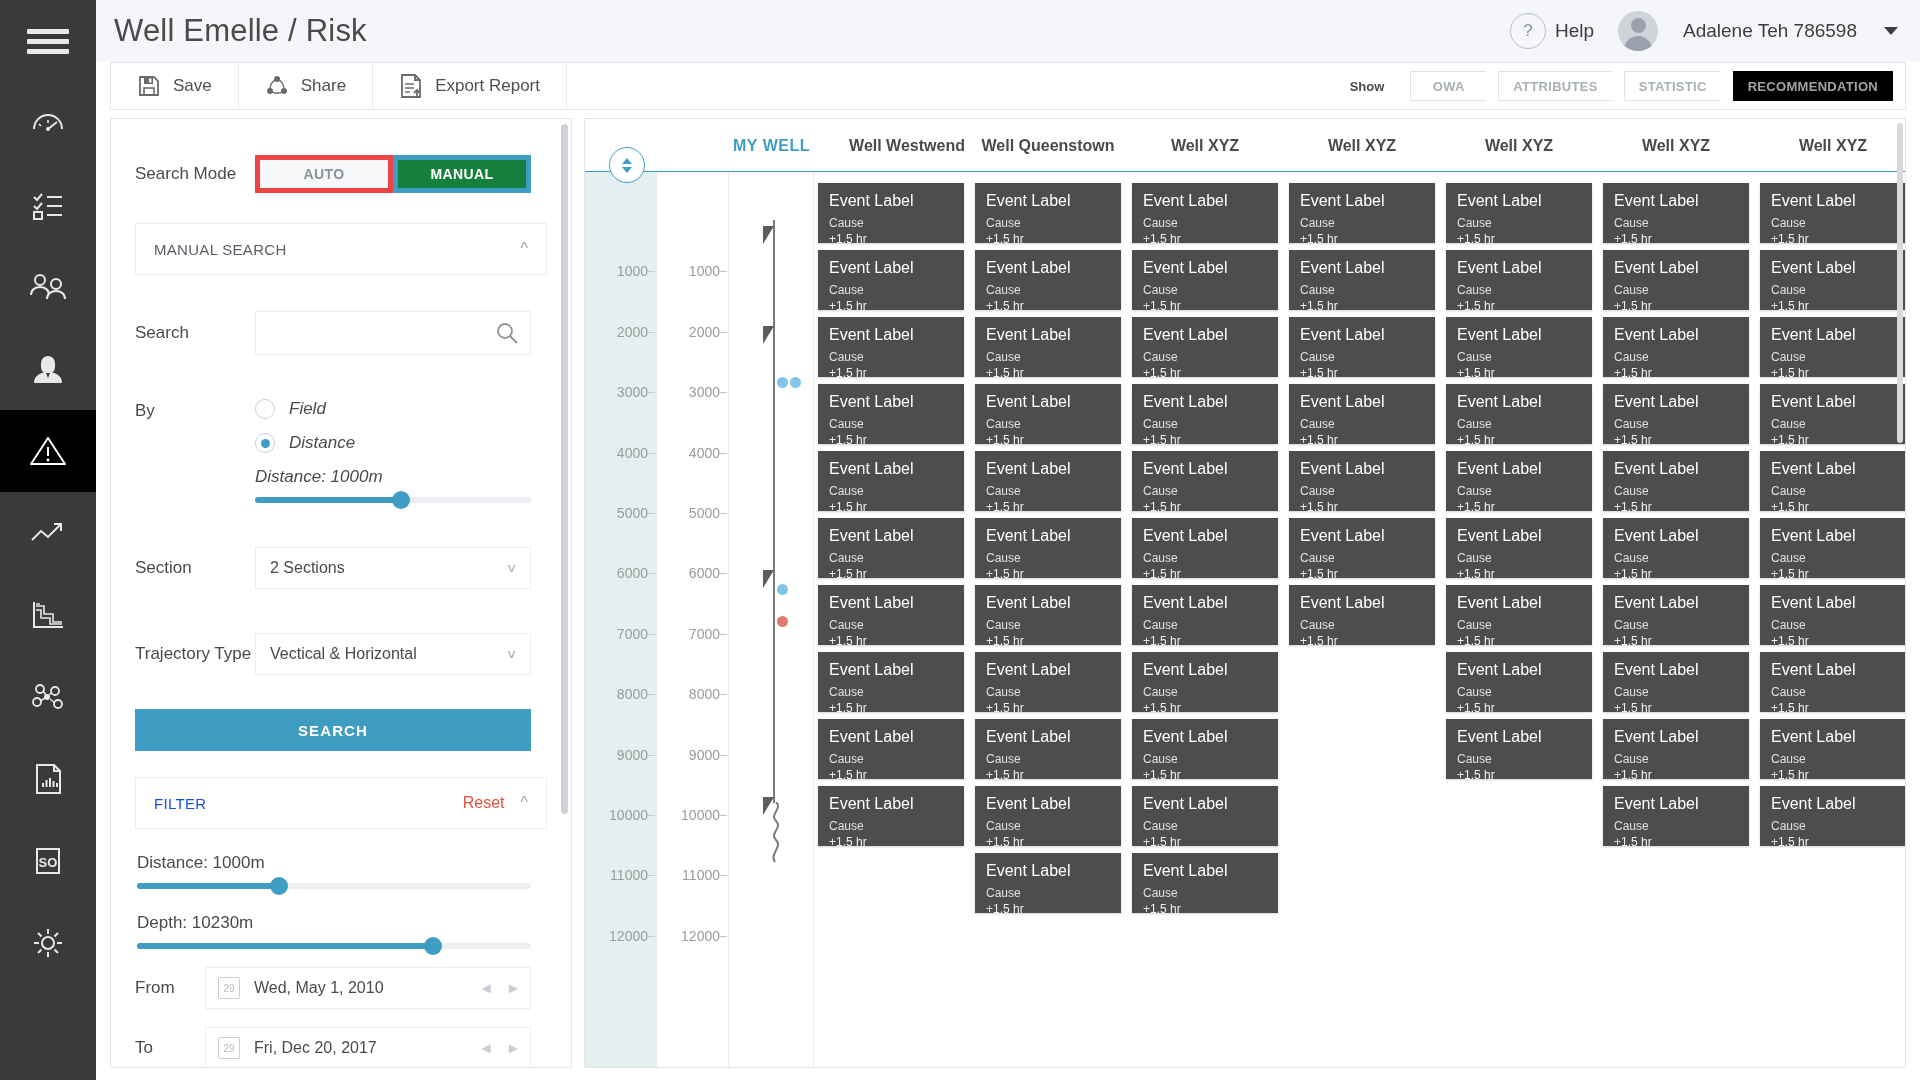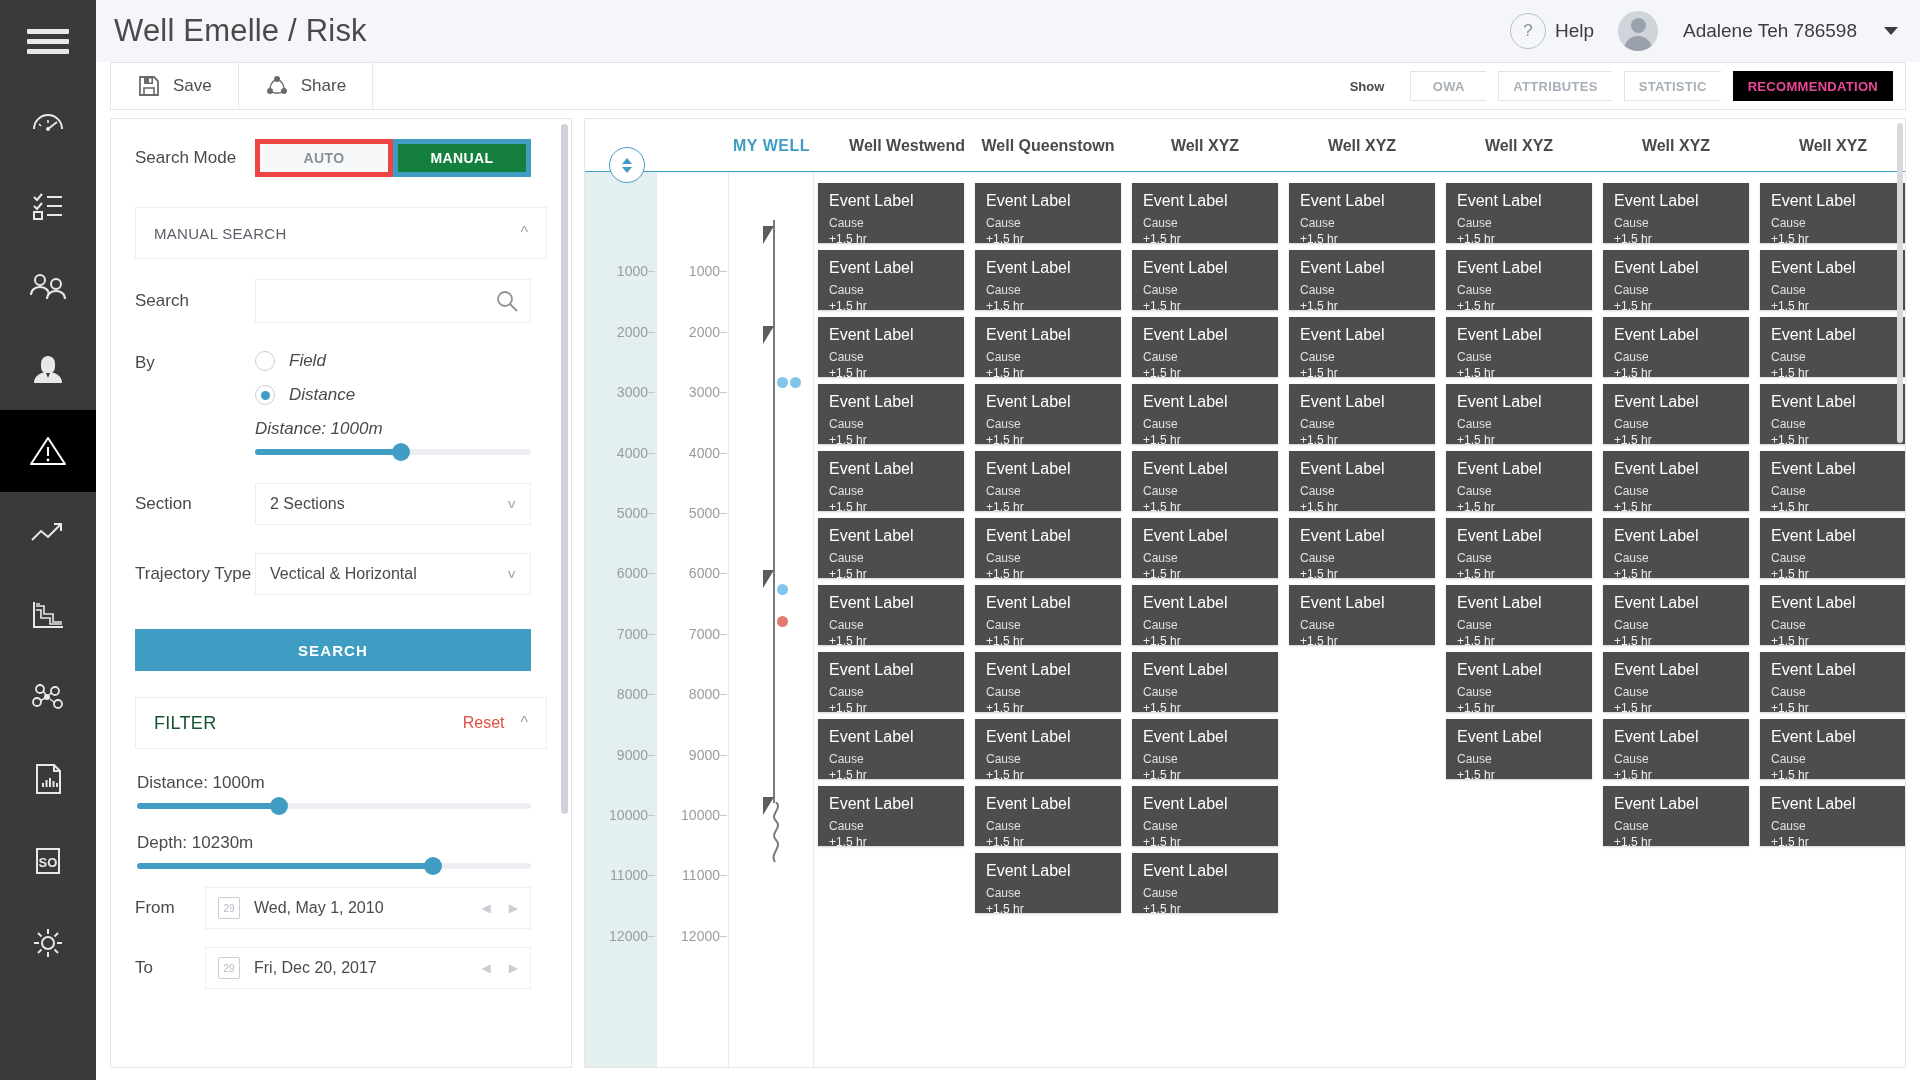--- a/index.html
+++ b/index.html
@@ -83,33 +83,33 @@
   }
   .show-lbl{ font-size:13px; font-weight:bold; color:#4a4a4a; margin-right:14px; }
   .seg{
     height:30px; min-width:76px; padding:0 14px;
     display:flex;align-items:center;justify-content:center;
     border:1px solid #e0e3e8; border-right:none;
     font-size:13px; font-weight:bold; color:#a9afb9; background:#fff; cursor:pointer;
     letter-spacing:0.3px;
   }
   .seg:last-child{ border-right:1px solid #e0e3e8; }
-  .seg.active{ background:#000; color:#ec4899; border-color:#000; }
+  .seg.active{ background:#000; color:#a3a3a3; border-color:#000; }
 
   
   #panel{
     position:absolute; left:110px; top:118px; width:462px; height:950px;
     background:#fff; border:1px solid #e2e5ea; overflow:hidden;
   }
   .panel-head{
     display:flex; align-items:center; padding:22px 24px 4px 18px;
   }
   .panel-title{ font-size:17px; font-weight:bold; color:#3e3e3e; letter-spacing:0.4px; }
   .chev-left{ margin-left:auto; color:#9aa0a8; font-size:19px; cursor:pointer; }
-  .row{ display:flex; align-items:center; padding:0 40px 8px 24px; margin-top:20px; }
+  .row{ display:flex; align-items:center; padding:0 40px 8px 24px; margin-top:36px; }
   .row .lab{ width:120px; font-size:17px; color:#4a4a4a; }
   .seg2-wrap{ display:flex; flex:1; }
   .seg2{
     flex:1; height:38px; display:flex;align-items:center;justify-content:center;
     font-size:14px; font-weight:bold; letter-spacing:.4px;
     border:5px solid #ef4444; background:#f7f8f9; color:#8b9098; cursor:pointer;
   }
   .seg2.active{ background:#15803d; color:#fff; border-color:#3f9dc4; }
   .accordion{
     margin:22px 24px 0 24px; border:1px solid #eceef1; height:52px;
@@ -149,21 +149,21 @@
   .sel .cd{ margin-left:auto; color:#9aa0a8; font-size:15px; }
   .searchbtn{
     margin:26px 40px 0 24px; height:42px; background:#3f9dc4; color:#fff;
     display:flex;align-items:center;justify-content:center;
     font-size:15px;font-weight:bold;letter-spacing:1.1px; cursor:pointer;
   }
   .filter-head{
     margin:26px 24px 0 24px; border:1px solid #eceef1; height:52px;
     display:flex;align-items:center;padding:0 18px;
   }
-  .filter-head .t{ font-size:18px; color:#14532d; letter-spacing:.3px; }
+  .filter-head .t{ font-size:15px; color:#1d4ed8; letter-spacing:.3px; }
   .filter-head .rst{ margin-left:auto; font-size:16px; color:#e0503f; cursor:pointer; margin-right:16px; }
   .filter-head .c{ color:#9aa0a8; font-size:16px; cursor:pointer;}
   .fblock{ padding:0 40px 0 26px; margin-top:24px; }
   .date-row{ display:flex; align-items:center; padding:0 40px 0 24px; margin-top:18px; }
   .date-row .lab{ width:70px; font-size:17px; color:#4a4a4a; }
   .date-fld{
     flex:1; height:42px; border:1px solid #eceef1; display:flex;align-items:center;
     padding:0 12px; gap:14px; cursor:pointer;
   }
   .cal-ico{
@@ -398,20 +398,31 @@
   </div>
   <div class="tool-item">
     <svg width="24" height="24" viewBox="0 0 24 24">
       <circle cx="12" cy="5" r="3" fill="#6b6b6b"></circle>
       <circle cx="5" cy="17" r="3" fill="#6b6b6b"></circle>
       <circle cx="19" cy="17" r="3" fill="#6b6b6b"></circle>
       <path d="M12 5 A11 11 0 0 0 5 17 A13 13 0 0 0 19 17 A11 11 0 0 0 12 5" fill="none" stroke="#6b6b6b" stroke-width="1.4"></path>
     </svg>
     <span class="lbl">Share</span>
   </div>
+  <div class="tool-item">
+    <svg width="24" height="26" viewBox="0 0 24 26">
+      <path d="M3 2h13l5 5v17H3z" fill="none" stroke="#6b6b6b" stroke-width="1.8"></path>
+      <polyline points="16,2 16,7 21,7" fill="none" stroke="#6b6b6b" stroke-width="1.8"></polyline>
+      <line x1="6" y1="11" x2="15" y2="11" stroke="#6b6b6b" stroke-width="1.5"></line>
+      <line x1="6" y1="15" x2="15" y2="15" stroke="#6b6b6b" stroke-width="1.5"></line>
+      <line x1="6" y1="19" x2="11" y2="19" stroke="#6b6b6b" stroke-width="1.5"></line>
+      <path d="M18 24 V17 M15 20 l3-3 3 3" fill="none" stroke="#6b6b6b" stroke-width="1.8"></path>
+    </svg>
+    <span class="lbl">Export Report</span>
+  </div>
 
   <div id="toolbar-right">
     <span class="show-lbl">Show</span>
     <div class="seg">OWA</div>
     <div class="seg">ATTRIBUTES</div>
     <div class="seg">STATISTIC</div>
     <div class="seg active">RECOMMENDATION</div>
   </div>
 </div>
 

